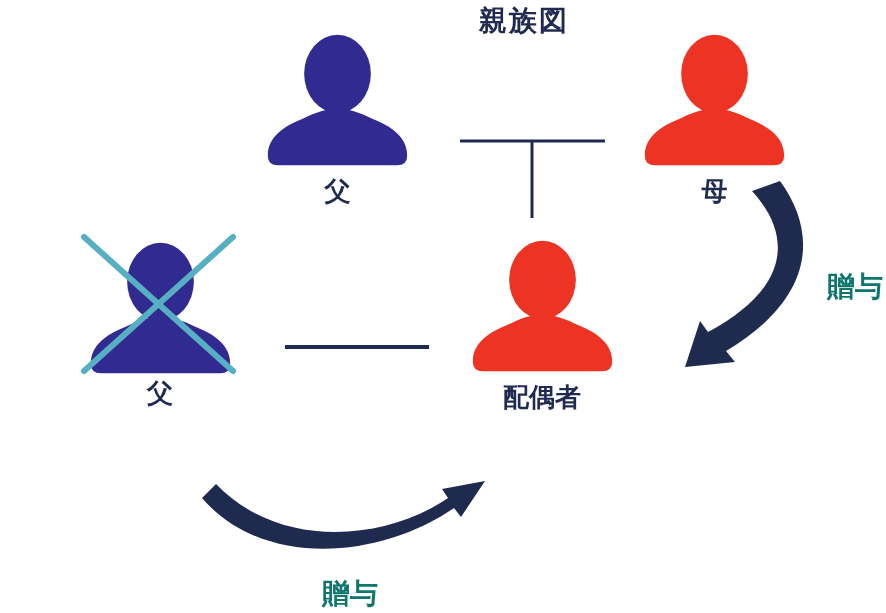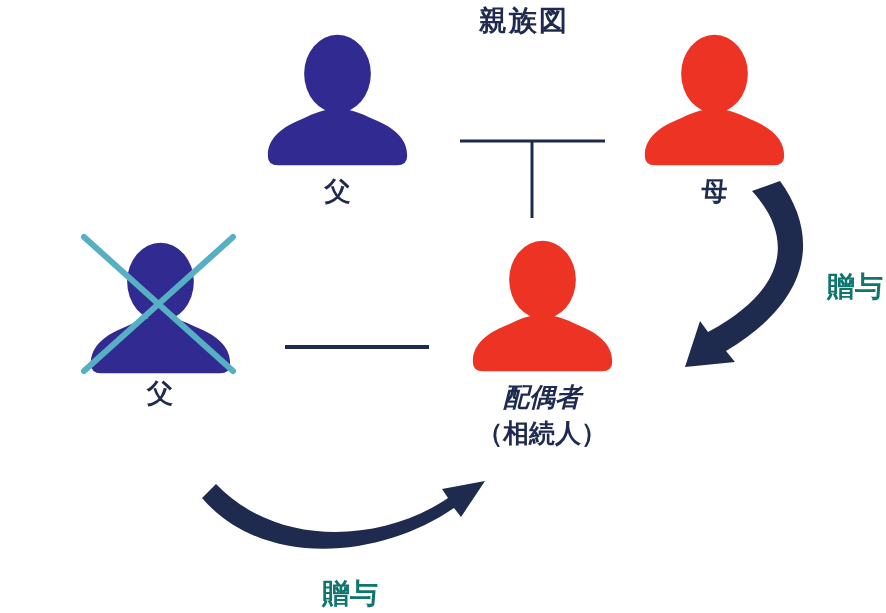--- a/index.html
+++ b/index.html
@@ -85,22 +85,21 @@
       <path d="M 50 54 C 41 54 34 57 26 61 C 8 68 2 77 2 86 L 2 87 Q 2 93 9 93 L 91 93 Q 98 93 98 87 L 98 86 C 98 77 92 68 74 61 C 66 57 59 54 50 54 Z" fill="#312A90"></path>
     </svg>
     <div class="label">父</div>
   </div>
 
   <div class="node" style="left:436px; top:236px; width:148px;">
     <svg class="person-svg" width="145" height="137" viewBox="0 0 100 94">
       <ellipse cx="50" cy="30" rx="23" ry="27" fill="#ED3323"></ellipse>
       <path d="M 50 54 C 41 54 34 57 26 61 C 8 68 2 77 2 86 L 2 87 Q 2 93 9 93 L 91 93 Q 98 93 98 87 L 98 86 C 98 77 92 68 74 61 C 66 57 59 54 50 54 Z" fill="#ED3323"></path>
     </svg>
-    <div class="label" style="margin-top:6px;font-style:italic;">配偶者</div>
-    <div class="label">（相続人）</div>
+    <div class="label" style="margin-top:6px;">配偶者</div>
   </div>
 
   <svg class="overlay" width="886" height="613" viewBox="0 0 886 613">
 
     <line x1="428" y1="141" x2="573" y2="141" stroke-width="3" stroke="#1E2A4E"></line>
     <line x1="500" y1="141" x2="500" y2="218" stroke-width="3" stroke="#1E2A4E"></line>
 
     <line x1="253" y1="347" x2="397" y2="347" stroke-width="4" stroke="#1E2A4E"></line>
 
     <line x1="52" y1="237" x2="201" y2="371" stroke-width="6" stroke-linecap="round" stroke="#56AFC3"></line>

